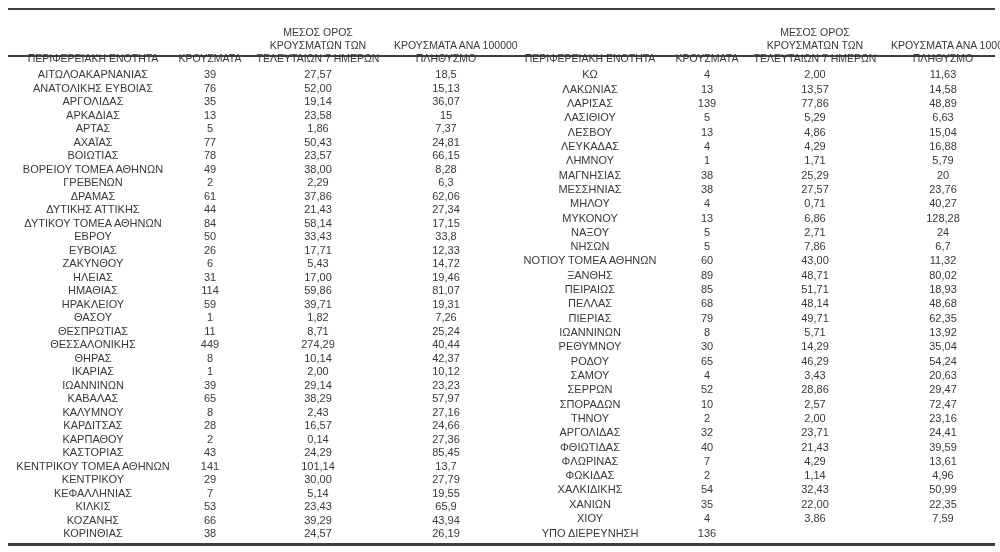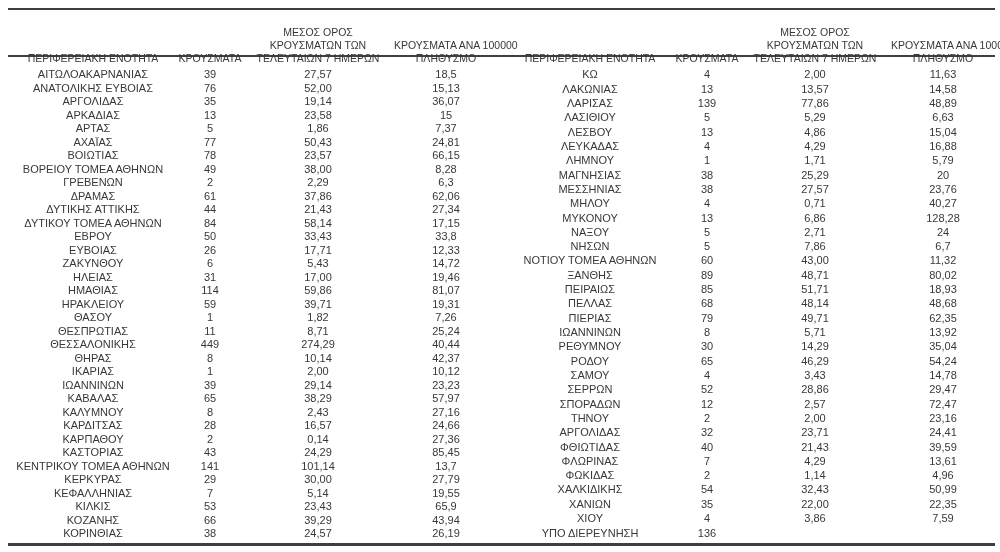--- a/index.html
+++ b/index.html
@@ -250,21 +250,21 @@
             <td>24,29</td>
             <td>85,45</td>
           </tr>
           <tr>
             <td>ΚΕΝΤΡΙΚΟΥ ΤΟΜΕΑ ΑΘΗΝΩΝ</td>
             <td>141</td>
             <td>101,14</td>
             <td>13,7</td>
           </tr>
           <tr>
-            <td>ΚΕΡΚΥΡΑΣ</td>
+            <td>ΚΕΝΤΡΙΚΟΥ</td>
             <td>29</td>
             <td>30,00</td>
             <td>27,79</td>
           </tr>
           <tr>
             <td>ΚΕΦΑΛΛΗΝΙΑΣ</td>
             <td>7</td>
             <td>5,14</td>
             <td>19,55</td>
           </tr>
@@ -431,31 +431,31 @@
           <tr>
             <td>ΡΟΔΟΥ</td>
             <td>65</td>
             <td>46,29</td>
             <td>54,24</td>
           </tr>
           <tr>
             <td>ΣΑΜΟΥ</td>
             <td>4</td>
             <td>3,43</td>
-            <td>14,78</td>
+            <td>20,63</td>
           </tr>
           <tr>
             <td>ΣΕΡΡΩΝ</td>
             <td>52</td>
             <td>28,86</td>
             <td>29,47</td>
           </tr>
           <tr>
             <td>ΣΠΟΡΑΔΩΝ</td>
-            <td>12</td>
+            <td>10</td>
             <td>2,57</td>
             <td>72,47</td>
           </tr>
           <tr>
             <td>ΤΗΝΟΥ</td>
             <td>2</td>
             <td>2,00</td>
             <td>23,16</td>
           </tr>
           <tr>

